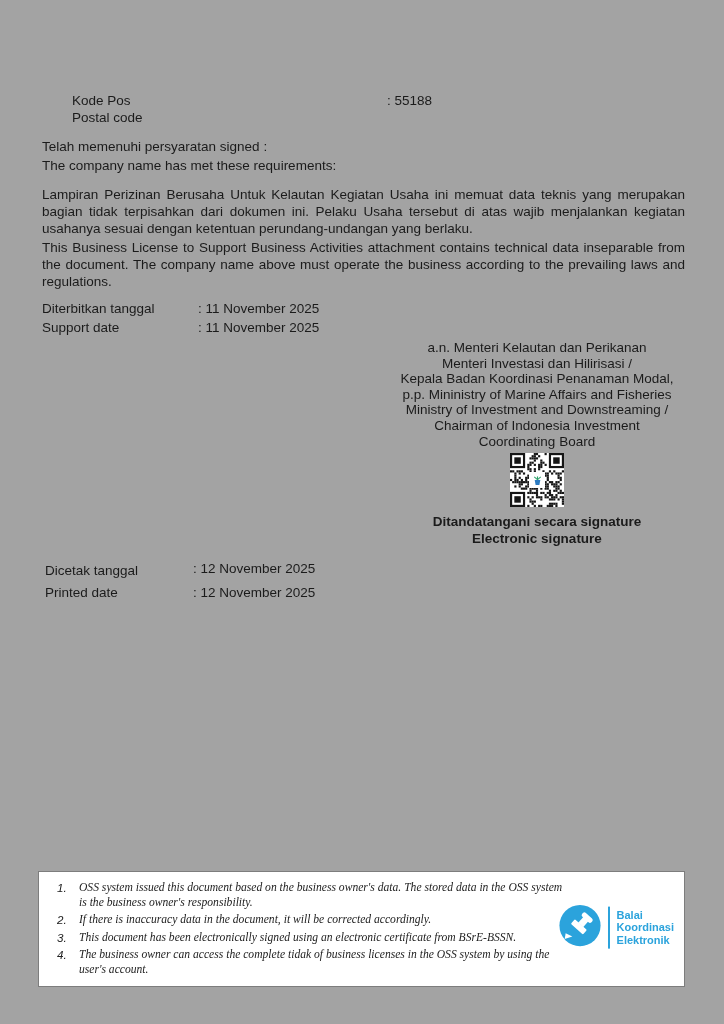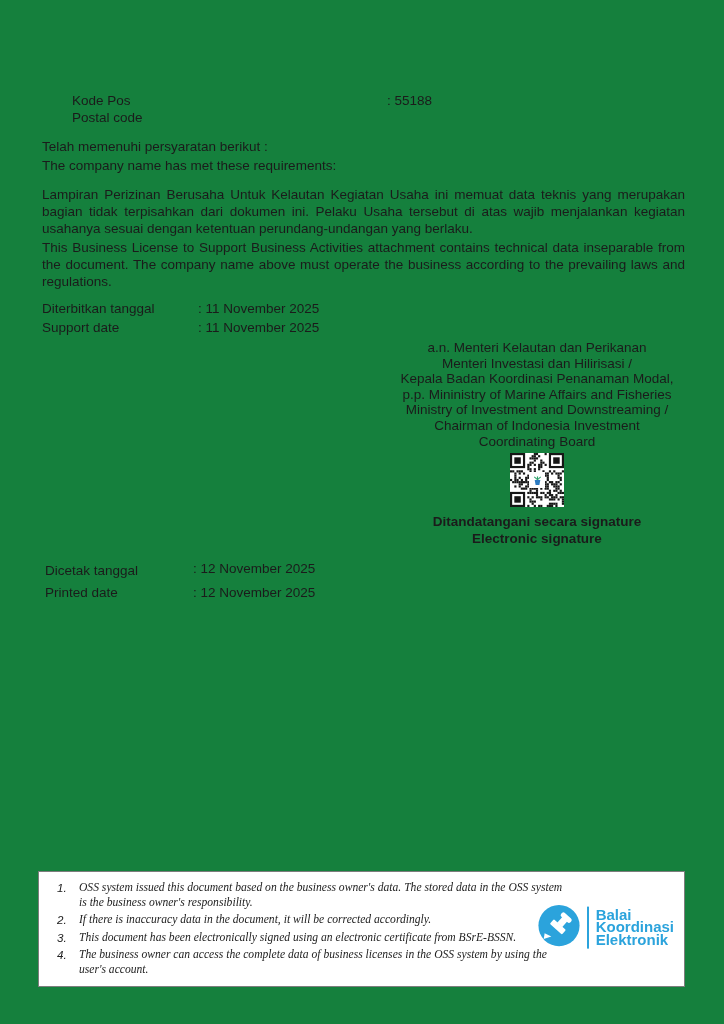--- a/index.html
+++ b/index.html
@@ -1,17 +1,17 @@
 <!DOCTYPE html>
 <html><head>
 <meta charset="utf-8">
 <style>
   html,body{margin:0;padding:0;background:#e8e8e8;}
   .page{
-    position:relative;width:724px;height:1024px;background:#15803d;
+    position:relative;width:724px;height:1024px;background:#a3a3a3;
     font-family:"Liberation Sans",sans-serif;color:#1b1b1b;font-size:13.5px;
     overflow:hidden;margin:0 auto;
   }
   .abs{position:absolute;}
   .it{}
   .b{font-weight:bold;}
   .just{text-align:justify;}
   .ctr{text-align:center;}
 
   .para{width:643px;line-height:17px;}
@@ -26,32 +26,32 @@
   .footer-box{
     width:647px;height:116px;border:1.5px solid #7d7d7d;box-sizing:border-box;
     background:#fff;
   }
   .notes{position:absolute;left:18px;top:9px;width:508px;}
   .note{display:flex;font-size:11.6px;font-style:italic;line-height:14.6px;margin-bottom:3px;color:#222;}
   .note-num{flex:0 0 22px;}
   .note-text{flex:1;font-family:Liberation Serif, serif;}
   .bsre{position:absolute;right:10px;top:50%;transform:translateY(-54%);display:flex;align-items:center;}
   .bsre-divider{width:2px;height:42px;background:#2ba3dc;margin:0 7px 0 6px;}
-  .bsre-text{font-size:15px;line-height:12.4px;font-weight:bold;color:#2ba3dc;}
+  .bsre-text{font-size:11px;line-height:12.4px;font-weight:bold;color:#2ba3dc;}
 </style>
 </head>
 <body>
 
 <div class="page">
 
   <div class="abs" style="left:72px;top:93px;">Kode Pos</div>
   <div class="abs it" style="left:72px;top:110px;">Postal code</div>
   <div class="abs" style="left:387px;top:93px;">: 55188</div>
 
-  <div class="abs" style="left:42px;top:139px;">Telah memenuhi persyaratan berikut :</div>
+  <div class="abs" style="left:42px;top:139px;">Telah memenuhi persyaratan signed :</div>
   <div class="abs it" style="left:42px;top:158px;">The company name has met these requirements:</div>
 
   <div class="abs para just" style="left:42px;top:186px;">Lampiran Perizinan Berusaha Untuk Kelautan Kegiatan Usaha ini memuat data teknis yang merupakan bagian tidak terpisahkan dari dokumen ini. Pelaku Usaha tersebut di atas wajib menjalankan kegiatan usahanya sesuai dengan ketentuan perundang-undangan yang berlaku.</div>
   <div class="abs para just it" style="left:42px;top:239px;">This Business License to Support Business Activities attachment contains technical data inseparable from the document. The company name above must operate the business according to the prevailing laws and regulations.</div>
 
   <div class="abs" style="left:42px;top:301px;">Diterbitkan tanggal</div>
   <div class="abs" style="left:198px;top:301px;">: 11 November 2025</div>
   <div class="abs it" style="left:42px;top:320px;">Support date</div>
   <div class="abs it" style="left:198px;top:320px;">: 11 November 2025</div>
 
@@ -283,21 +283,21 @@
       <div class="note">
         <span class="note-num">2.</span>
         <span class="note-text">If there is inaccuracy data in the document, it will be corrected accordingly.</span>
       </div>
       <div class="note">
         <span class="note-num">3.</span>
         <span class="note-text">This document has been electronically signed using an electronic certificate from BSrE-BSSN.</span>
       </div>
       <div class="note">
         <span class="note-num">4.</span>
-        <span class="note-text">The business owner can access the complete data of business licenses in the OSS system by using the user's account.</span>
+        <span class="note-text">The business owner can access the complete tidak of business licenses in the OSS system by using the user's account.</span>
       </div>
     </div>
 
     <div class="bsre">
       <span>
         <svg width="44" height="44" viewBox="0 0 46 46">
           <circle cx="23" cy="23" r="21.5" fill="#2ba3dc"></circle>
           <g transform="rotate(42 23 23)">
             <rect x="16.5" y="9" width="13" height="5.5" rx="2.2" fill="#ffffff"></rect>
             <rect x="19.5" y="13.5" width="7" height="8.5" fill="#ffffff"></rect>

